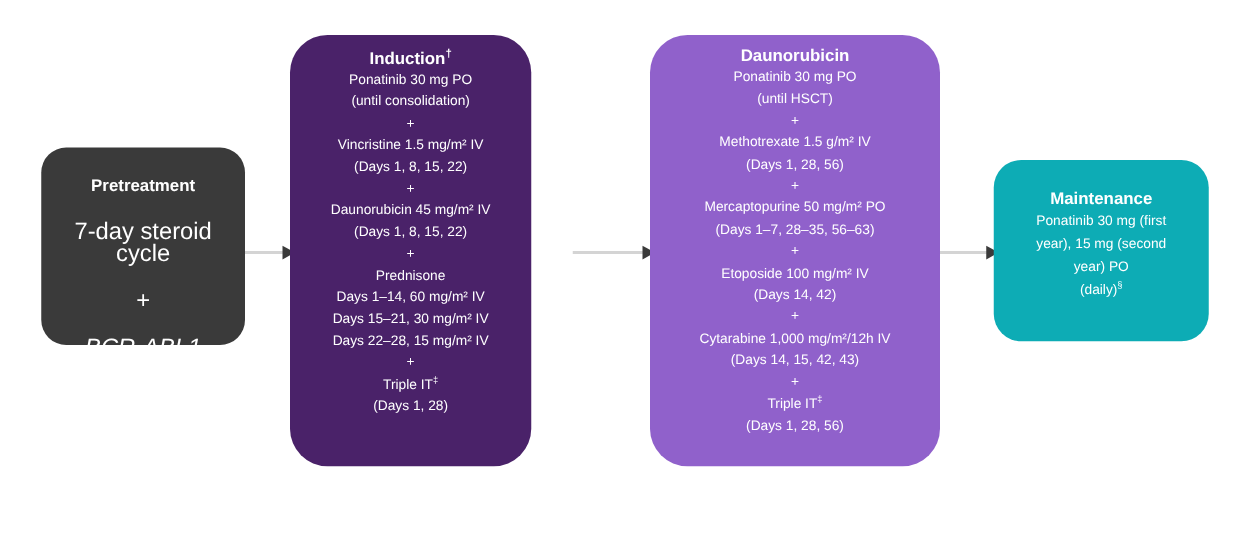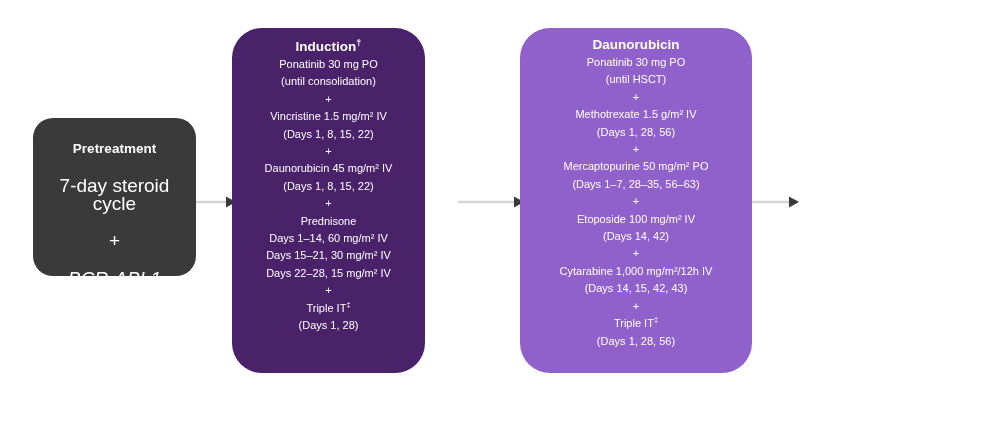--- a/index.html
+++ b/index.html
@@ -160,14 +160,21 @@
 (Days 14, 15, 42, 43)
 +
 Triple IT</span><sup>‡</sup><br><span>(Days 1, 28, 56)</span></div>
   </div>
 
   <svg class="arrow" id="arrow-3" viewBox="0 0 47 14" preserveAspectRatio="none">
     <line x1="0" y1="7" x2="38" y2="7" stroke="#D4D4D4" stroke-width="2.4"></line>
     <polygon points="37,1.5 47,7 37,12.5" fill="#3A3A3A"></polygon>
   </svg>
 
+  <div class="box" id="maintenance">
+    <div class="box-title">Maintenance</div>
+    <div class="box-body"><span>Ponatinib 30 mg (first
+year), 15 mg (second
+year) PO
+(daily)</span><sup>§</sup></div>
+  </div>
 
 </div>
 
 </body></html>

